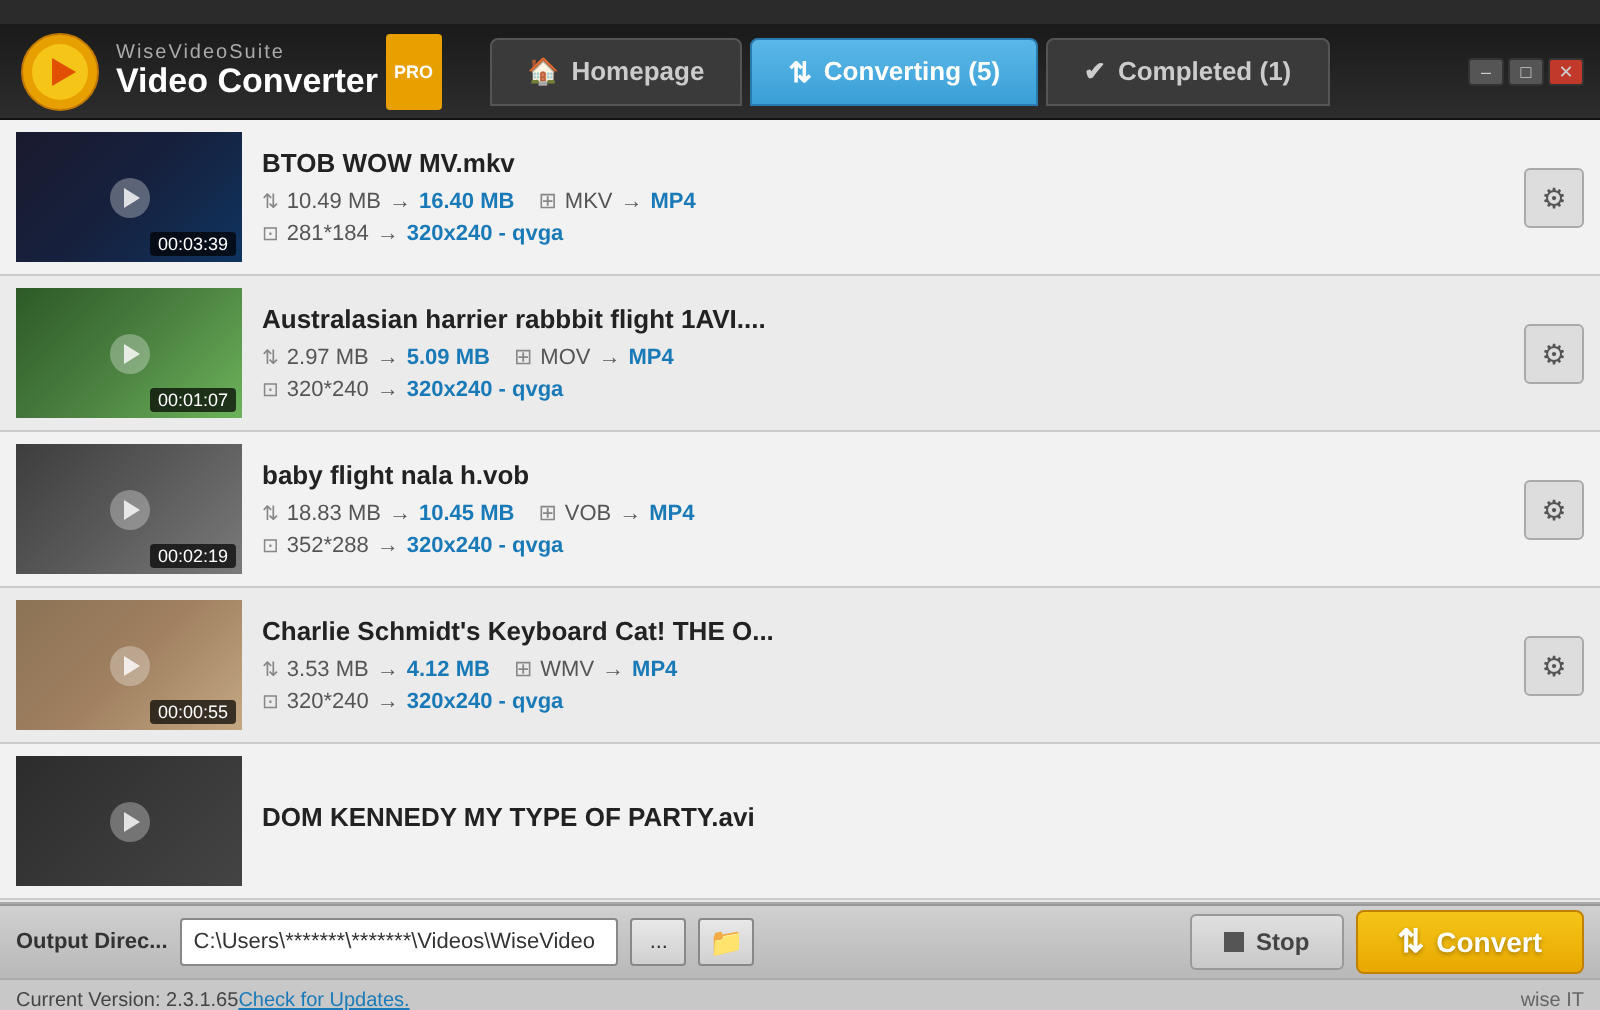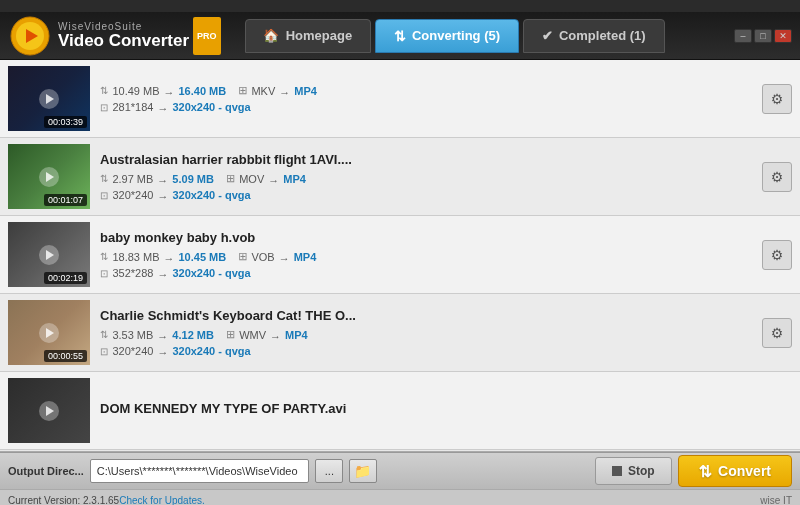--- a/index.html
+++ b/index.html
@@ -117,21 +117,21 @@
       align-items: center;
       padding: 6px 8px;
       border-bottom: 1px solid #ccc;
       background: #f2f2f2;
       position: relative;
     }
     .video-item:nth-child(even) {
       background: #ebebeb;
     }
     .thumbnail {
-      width: 82px;
+      width: 113px;
       height: 65px;
       flex-shrink: 0;
       position: relative;
       background: #222;
       margin-right: 10px;
       overflow: hidden;
     }
     .thumb-overlay {
       position: absolute;
       bottom: 3px;
@@ -383,20 +383,21 @@
 
   <div id="video-items-container">
       <div class="video-item">
     <div class="thumbnail thumb-1">
       <div class="thumb-inner">
         <div class="thumb-play"></div>
       </div>
       <div class="thumb-overlay">00:03:39</div>
     </div>
     <div class="video-info">
+      <div class="video-title">BTOB  WOW MV.mkv</div>
 
       <div class="video-meta">
         <span class="meta-icon">⇅</span>
         <span>10.49 MB</span>
         <span class="meta-arrow">→</span>
         <span class="meta-blue">16.40 MB</span>
         <span style="margin-left:8px;color:#888;">⊞</span>
         <span>MKV</span>
         <span class="meta-arrow">→</span>
         <span class="meta-blue">MP4</span>
@@ -442,21 +443,21 @@
     <div class="settings-btn">⚙</div>
   </div>
       <div class="video-item">
     <div class="thumbnail thumb-3">
       <div class="thumb-inner">
         <div class="thumb-play"></div>
       </div>
       <div class="thumb-overlay">00:02:19</div>
     </div>
     <div class="video-info">
-      <div class="video-title">baby monkey baby h.vob</div>
+      <div class="video-title">baby flight nala h.vob</div>
 
       <div class="video-meta">
         <span class="meta-icon">⇅</span>
         <span>18.83 MB</span>
         <span class="meta-arrow">→</span>
         <span class="meta-blue">10.45 MB</span>
         <span style="margin-left:8px;color:#888;">⊞</span>
         <span>VOB</span>
         <span class="meta-arrow">→</span>
         <span class="meta-blue">MP4</span>

